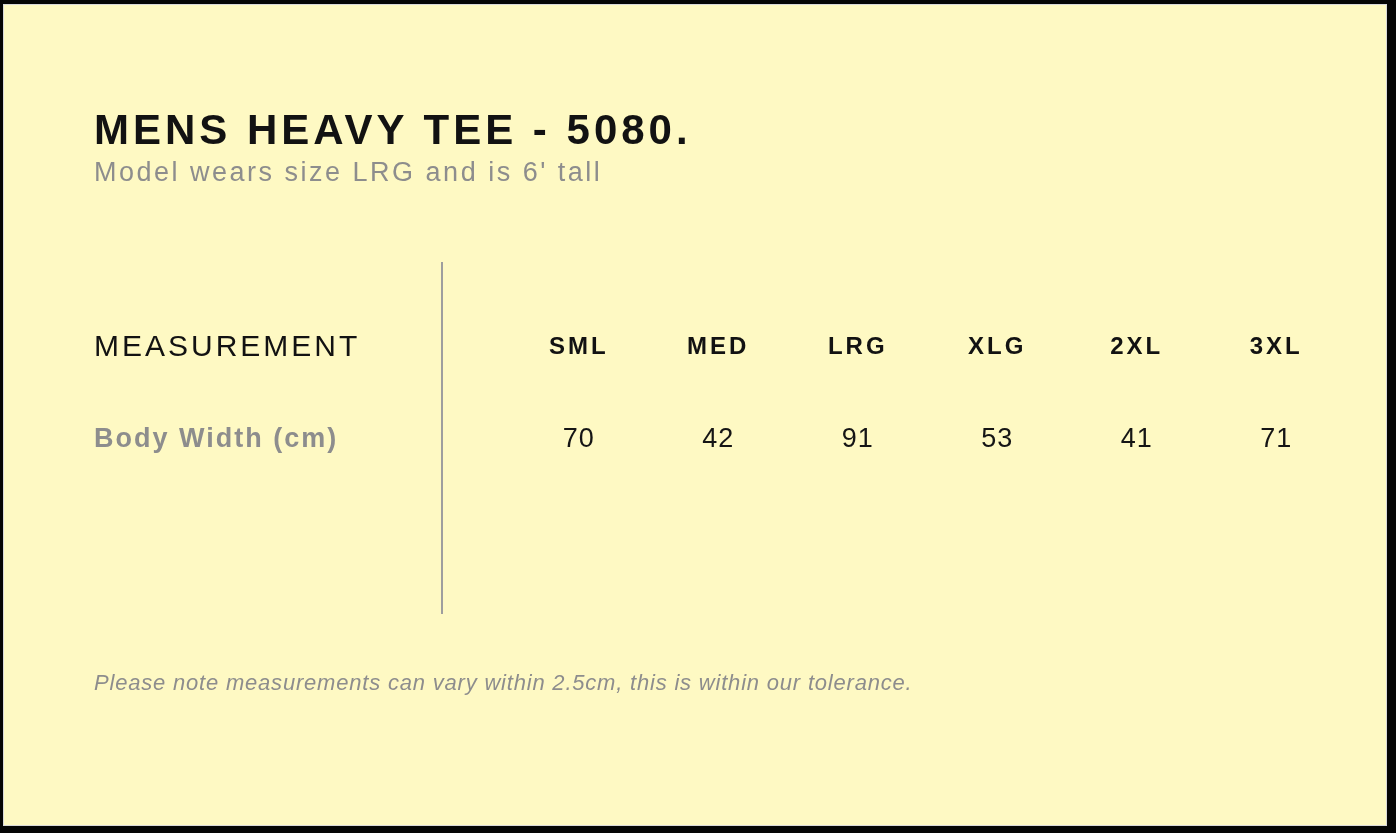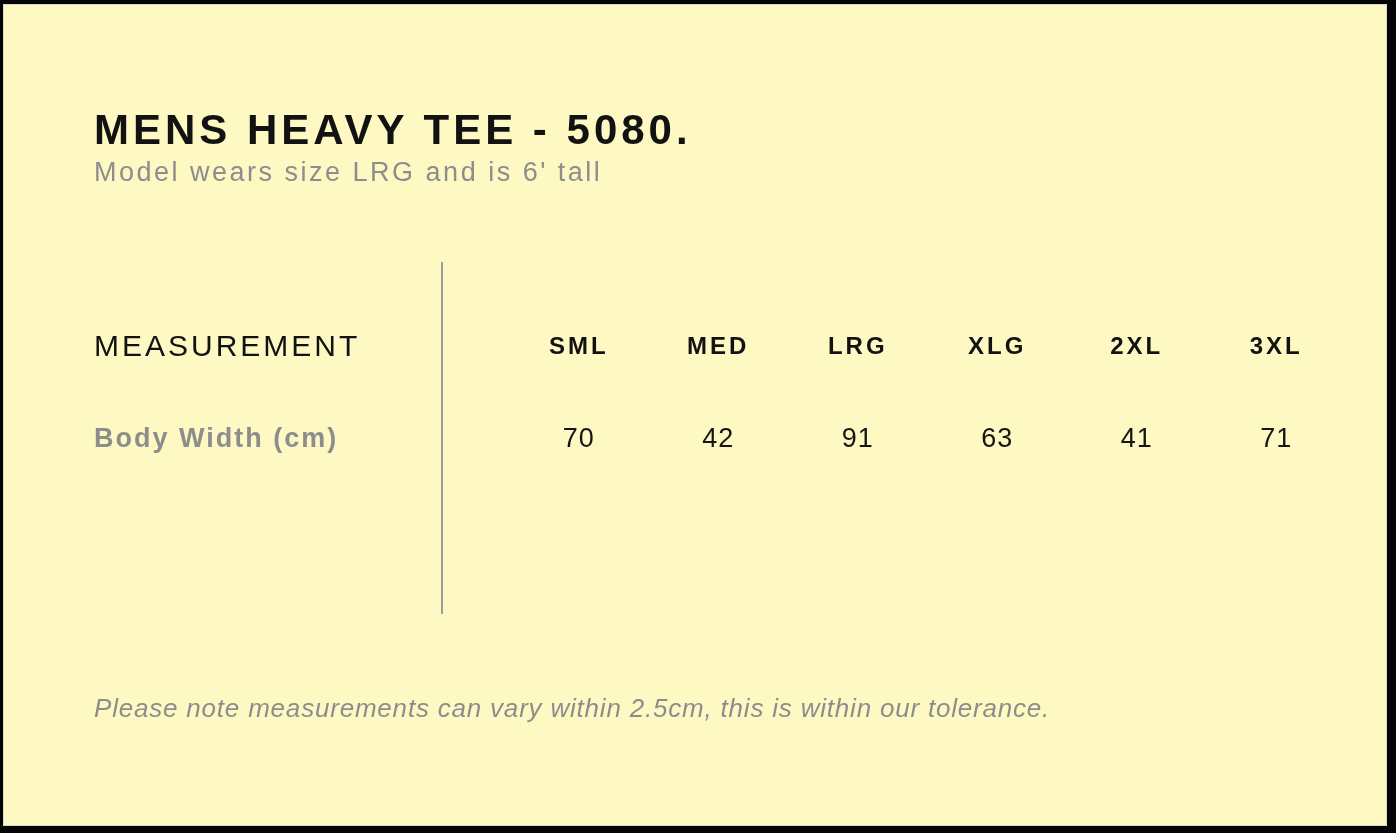--- a/index.html
+++ b/index.html
@@ -88,22 +88,22 @@
     letter-spacing: 2px;
     color: #8d8d8d;
     font-weight: bold;
   }
   .body .col {
     font-size: 27px;
     letter-spacing: 1px;
     color: #151515;
   }
   .note {
-    margin-top: 113px;
-    font-size: 26px;
+    margin-top: 87px;
+    font-size: 22px;
     line-height: 35px;
     font-style: italic;
     letter-spacing: 0.8px;
     color: #8d8d8d;
   }
 </style>
 </head>
 <body>
 
 <div class="frame">
@@ -128,21 +128,21 @@
             <div class="col">3XL</div>
           </div>
         </div>
 
         <div class="t-row body">
           <div class="label-col">Body Width (cm)</div>
           <div class="cols">
             <div class="col">70</div>
             <div class="col">42</div>
             <div class="col">91</div>
-            <div class="col">63</div>
+            <div class="col">53</div>
             <div class="col">41</div>
             <div class="col">71</div>
           </div>
         </div>
 
         <div class="t-row body">
         </div>
       </div>
 
       <div class="note">Please note measurements can vary within 2.5cm, this is within our tolerance.</div>

